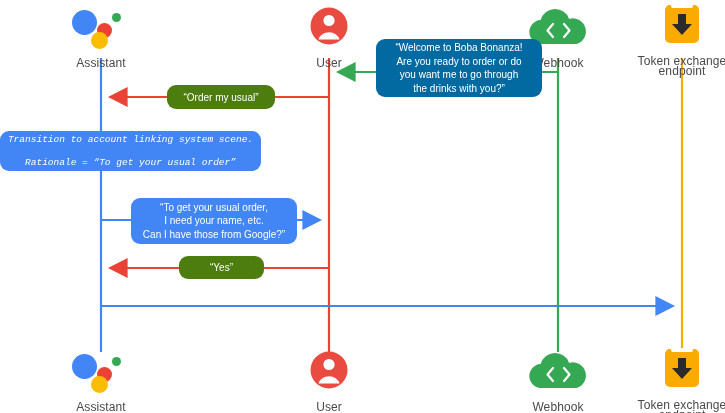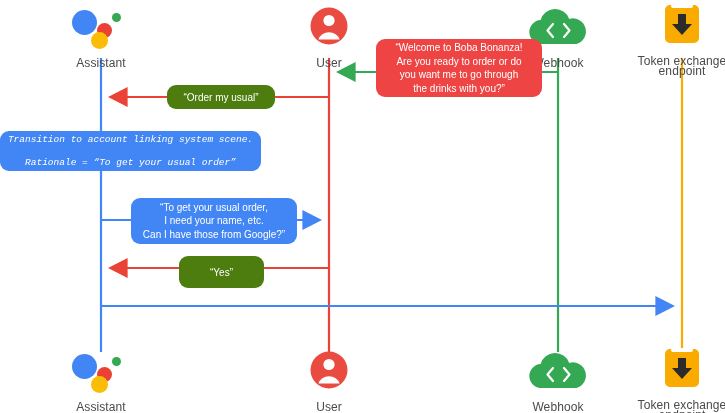--- a/index.html
+++ b/index.html
@@ -57,21 +57,21 @@
     border-radius: 9px;
     color: #ffffff;
     text-align: center;
     box-sizing: border-box;
     display: flex;
     align-items: center;
     justify-content: center;
   }
   .bubble-text { white-space: pre-line; display: block; width: 100%; }
 
-  .b-green  { background: #ef4444; }
+  .b-green  { background: #0369a1; }
   .b-red    { background: #4d7c0f; }
   .b-blue   { background: #4285F4; }
 
   .txt-normal { font-family: "Liberation Sans", sans-serif; }
   .txt-mono {
     font-family: "Liberation Mono", monospace;
     font-style: italic;
   }
 </style>
 </head>
@@ -213,18 +213,18 @@
     <span class="bubble-text txt-mono" style="font-size:9.5px; line-height:23px;">Transition to account linking system scene.
 Rationale = “To get your usual order”</span>
   </div>
 
   <div class="bubble b-blue" style="left:131px; top:198px; width:166px; height:46px;">
     <span class="bubble-text txt-normal" style="font-size:10px; line-height:13.5px;">“To get your usual order,
 I need your name, etc.
 Can I have those from Google?”</span>
   </div>
 
-  <div class="bubble b-red" style="left:179px; top:256px; width:85px; height:32px;">
+  <div class="bubble b-red" style="left:179px; top:256px; width:85px; height:23px;">
     <span class="bubble-text txt-normal" style="font-size:10px; line-height:13px;">“Yes”</span>
   </div>
 
 
 </div>
 
 </body></html>

